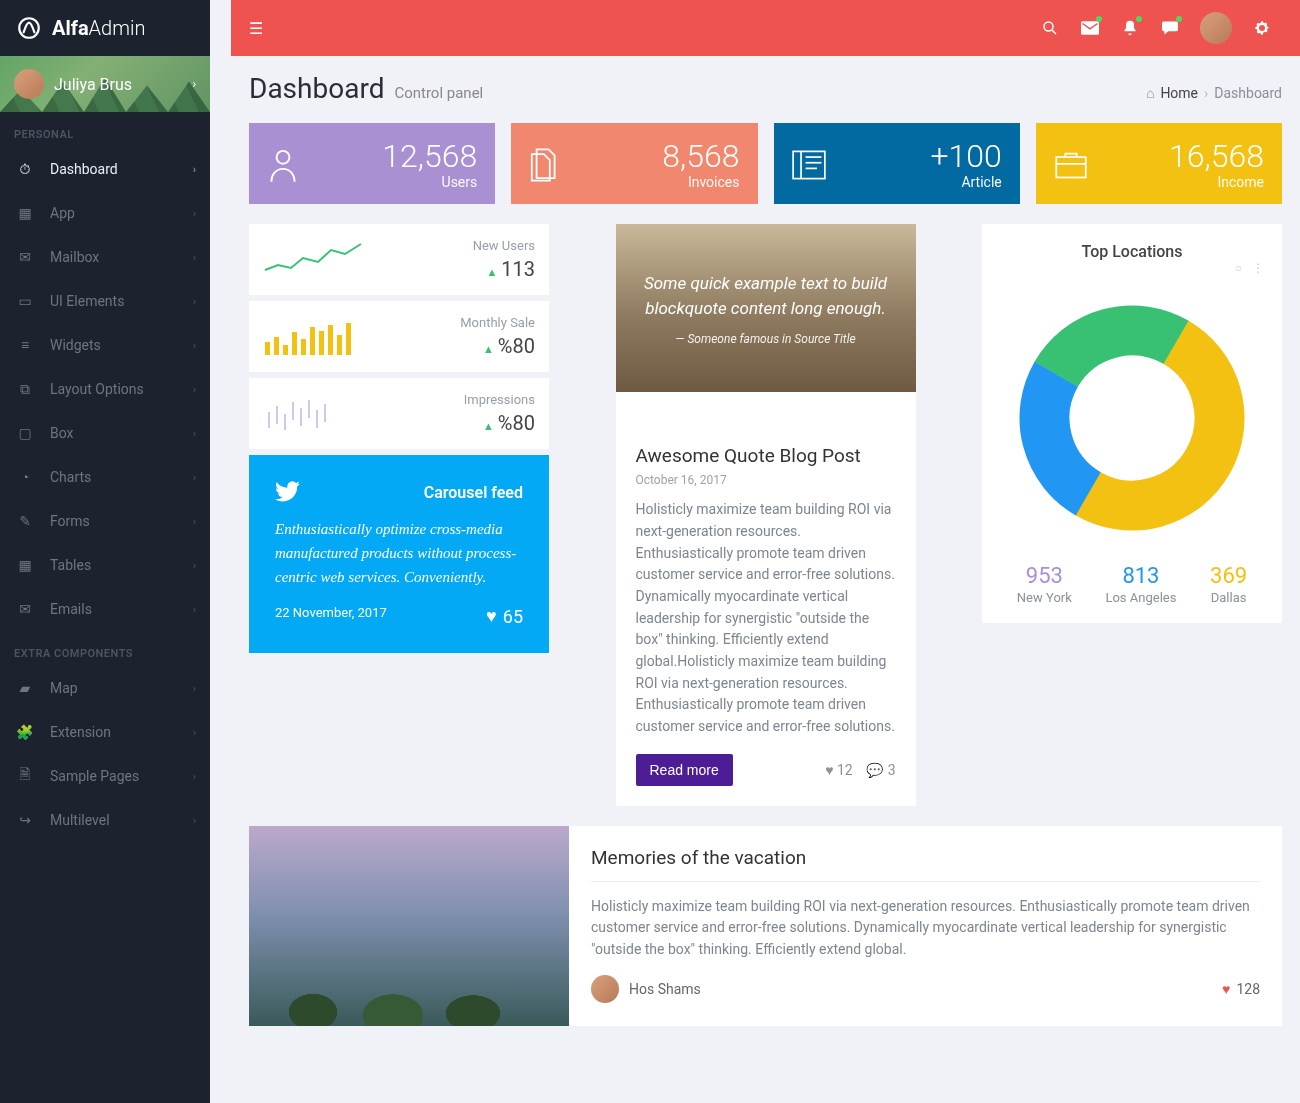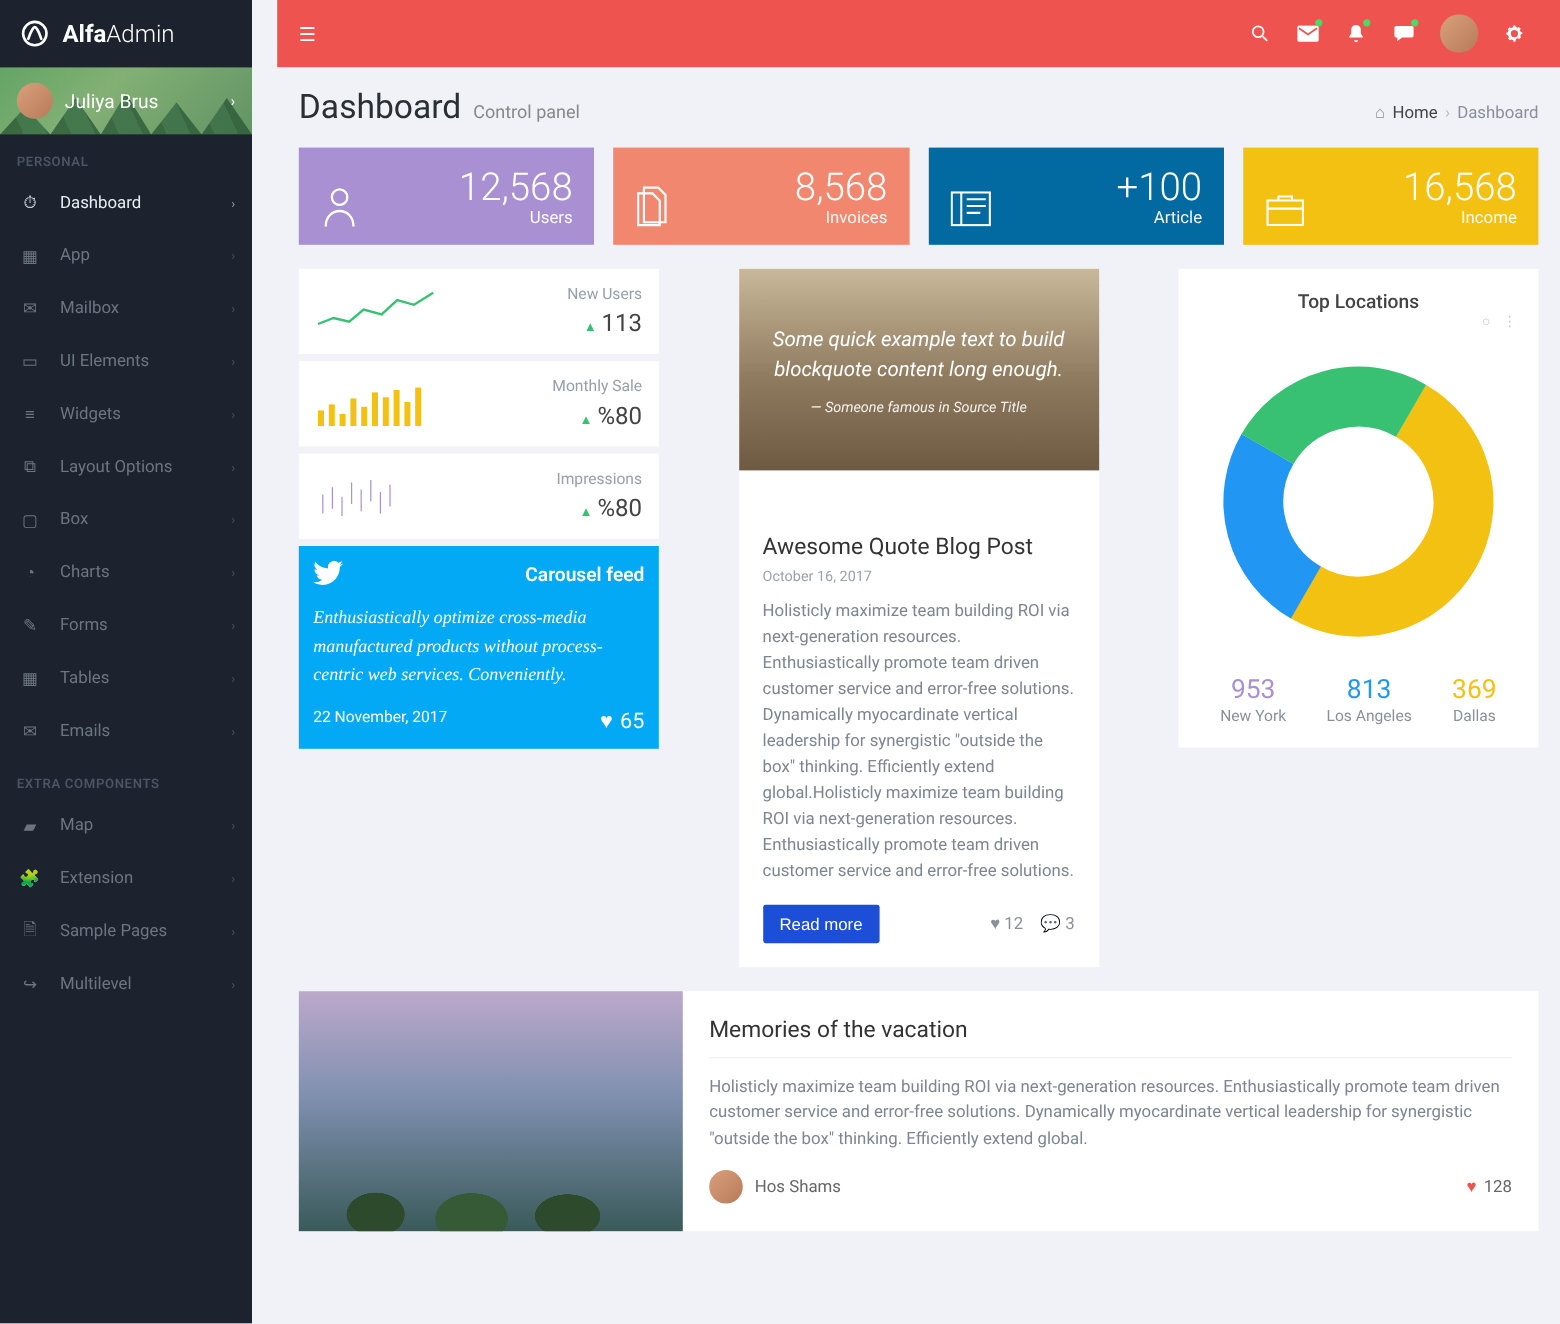--- a/index.html
+++ b/index.html
@@ -37,55 +37,55 @@
 .content { padding: 16px 18px; }
 .page-head { display: flex; align-items: baseline; margin-bottom: 18px; }
 .page-head h1 { font-size: 28px; font-weight: 400; color: #2a2f36; margin-right: 10px; }
 .page-head .sub { color: #888; font-size: 15px; }
 .crumbs { margin-left: auto; font-size: 14px; color: #8a8f98; display: flex; align-items: center; gap: 6px; }
 .crumbs .home { color: #444; }
 .crumbs .sep { color: #bbb; }
 
 
 .stats { display: grid; grid-template-columns: repeat(4,1fr); gap: 16px; margin-bottom: 20px; }
-.stat { color: #fff; padding: 16px 18px 14px; display: flex; align-items: flex-end; }
+.stat { color: #fff; padding: 16px 18px 14px; display: flex; align-items: center; }
 .stat .si { width: 40px; }
 .stat .sv { flex: 1; text-align: right; }
 .stat .num { font-size: 32px; font-weight: 300; line-height: 1.1; }
 .stat .lbl { font-size: 14px; opacity: .95; }
 .c-purple { background: #a890d3; }
 .c-orange { background: #f1876e; }
 .c-blue { background: #0369a1; }
 .c-yellow { background: #f3c111; }
 
 
 .row2 { display: grid; grid-template-columns: 300px 300px 300px; gap: 16px; align-items: start; margin-bottom: 20px; justify-content: space-between; }
 .col1 > .mini { background: #fff; padding: 14px; display: flex; align-items: center; margin-bottom: 6px; }
 .mini .spark { width: 100px; height: 40px; }
 .mini .mt { flex: 1; text-align: right; }
 .mini .mt .t { font-size: 13px; color: #96a0aa; }
 .mini .mt .v { font-size: 20px; color: #444; margin-top: 4px; }
 .mini .mt .v .caret { color: #38c172; font-size: 11px; margin-right: 4px; }
-.tw-card { background: #03a9f4; color: #fff; padding: 12px; margin-top: 6px; }
+.tw-card { background: #03a9f4; color: #fff; padding: 26px; margin-top: 6px; }
 .tw-card .tw-head { display: flex; align-items: center; margin-bottom: 14px; }
 .tw-card .tw-head span:last-child { margin-left: auto; font-weight: 600; }
 .tw-card .body { font-style: italic; line-height: 1.6; font-size: 15px; margin-bottom: 16px; font-family: Liberation Serif, serif; }
 .tw-card .foot { display: flex; font-size: 13px; }
 .tw-card .foot .likes { margin-left: auto; display: flex; align-items: center; gap: 6px; font-size: 18px; }
 
 .blog-card { background: #fff; }
 .blog-card .hero { height: 168px; position: relative; background: linear-gradient(180deg,#c9b89a 0%, #8e7a5e 55%, #6e5a42 100%); display: flex; align-items: center; justify-content: center; padding: 24px; text-align: center; color: #fff; }
 .blog-card .hero .q { font-style: italic; font-size: 17px; line-height: 1.5; }
 .blog-card .hero .src { font-size: 12px; margin-top: 10px; font-style: italic; opacity: .9; }
 .blog-card .b-body { padding: 20px; margin-top: 32px; }
 .blog-card .b-body h3 { font-size: 19px; font-weight: 400; color: #333; margin-bottom: 6px; }
 .blog-card .b-body .date { font-size: 12px; color: #9aa3ac; margin-bottom: 12px; }
 .blog-card .b-body .txt { font-size: 14px; color: #7d8590; line-height: 1.55; margin-bottom: 16px; }
 .blog-card .b-body .act { display: flex; align-items: center; }
-.btn-red { background: #1d4ed8; color: #fff; padding: 8px 14px; font-size: 14px; border-radius: 2px; border: none; cursor: pointer; }
+.btn-red { background: #4c1d95; color: #fff; padding: 8px 14px; font-size: 14px; border-radius: 2px; border: none; cursor: pointer; }
 .meta-icons { margin-left: auto; display: flex; gap: 14px; color: #8a9199; font-size: 14px; }
 
 .loc-card { background: #fff; padding: 18px; }
 .loc-card .head { display: flex; align-items: center; margin-bottom: 18px; flex-direction: column; }
 .loc-card .head h3 { font-size: 16px; font-weight: 500; color: #444; }
 .loc-card .head .ctl { margin-left: auto; color: #c2c8d0; display: flex; gap: 10px; font-size: 12px; }
 .donut { display: flex; justify-content: center; margin-bottom: 20px; }
 .loc-stats { display: flex; justify-content: space-around; text-align: center; }
 .loc-stats .ls .n { font-size: 22px; font-weight: 400; }
 .loc-stats .ls .c { font-size: 13px; color: #8a9199; margin-top: 2px; }

